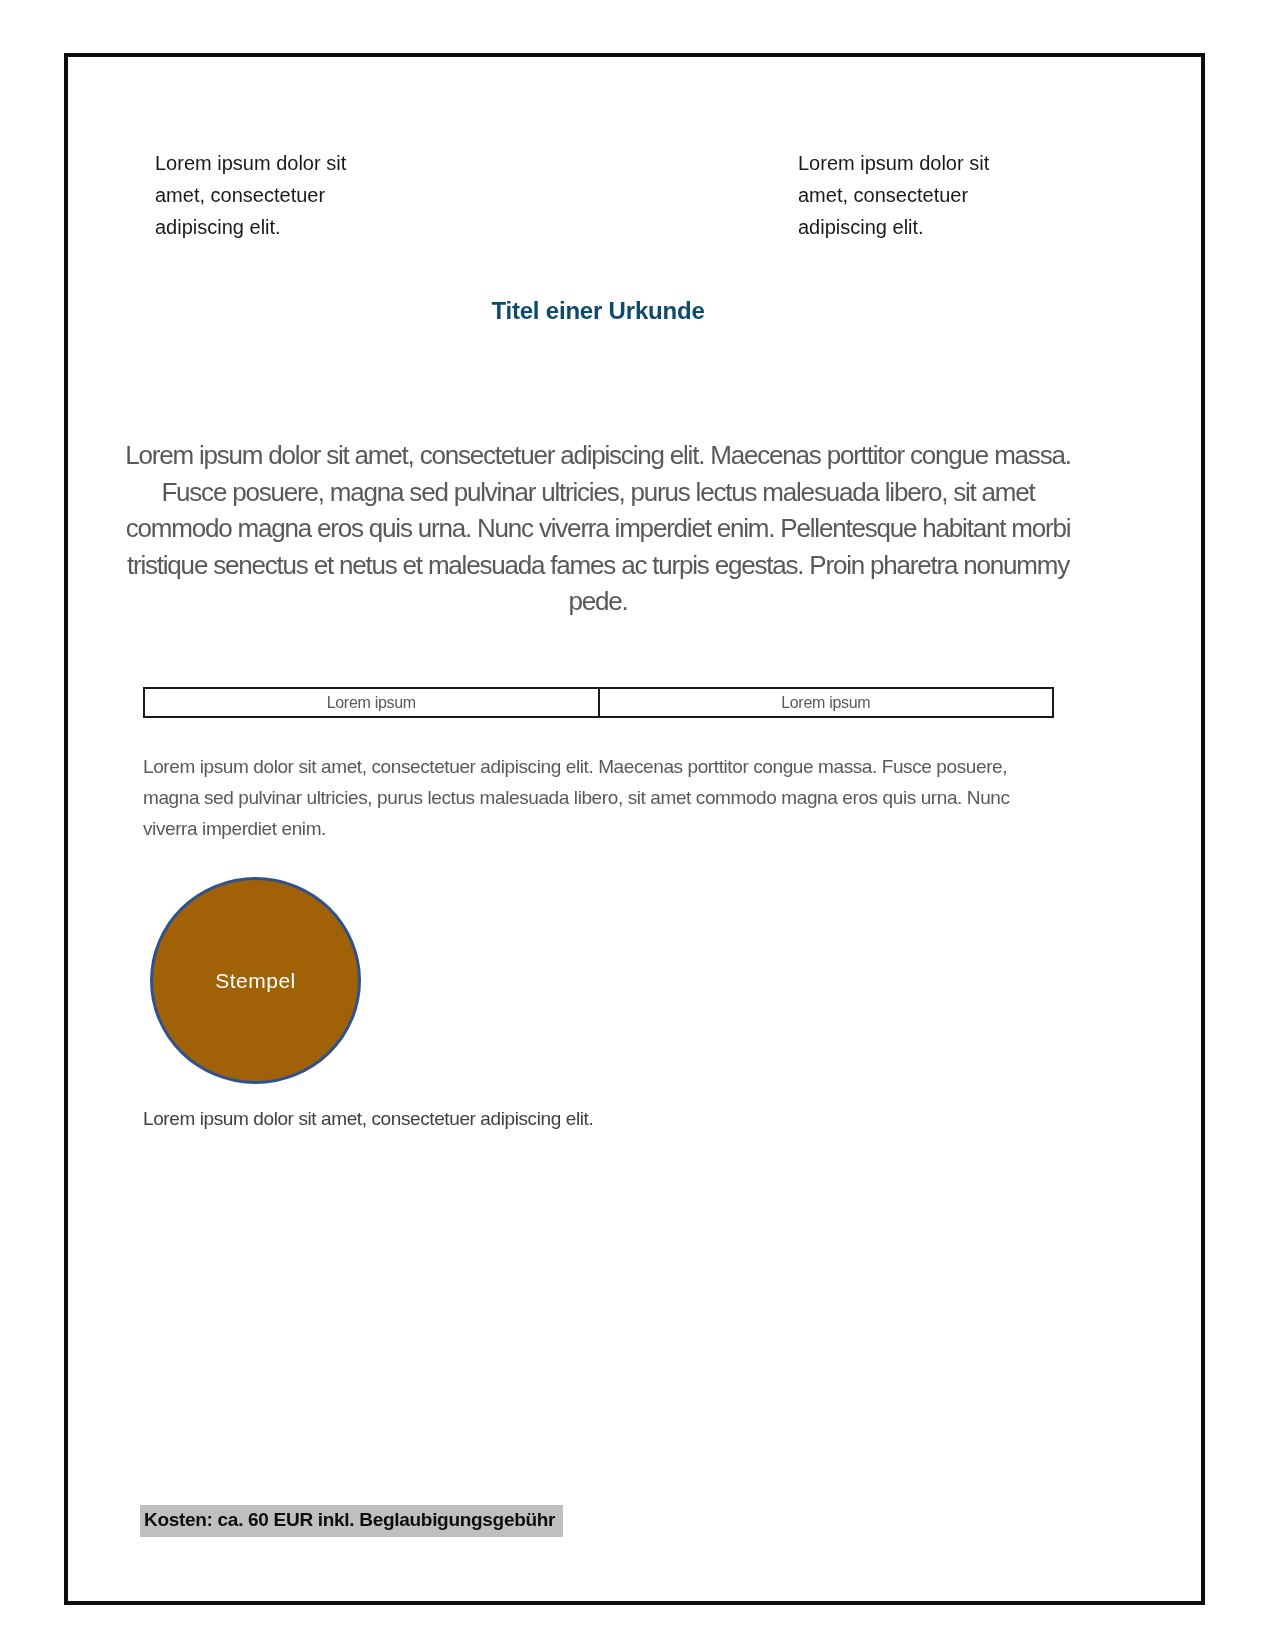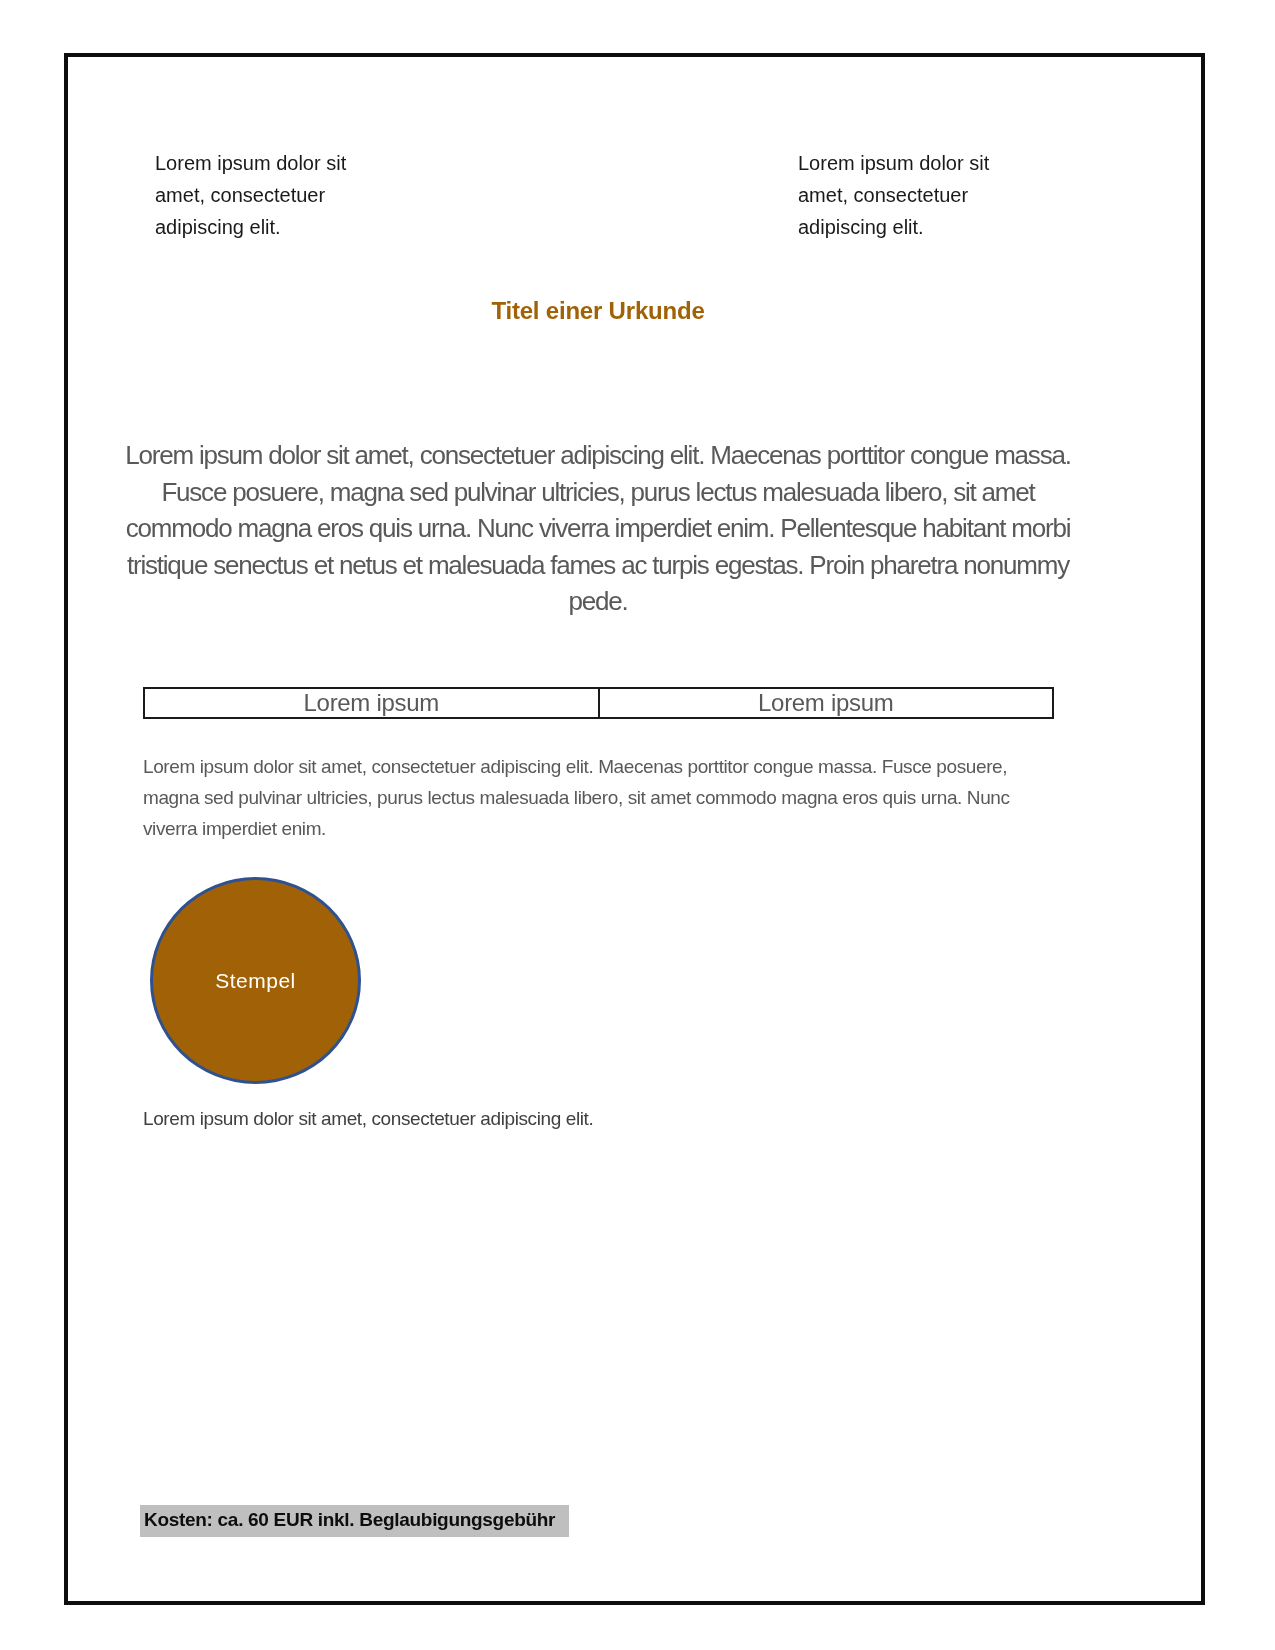--- a/index.html
+++ b/index.html
@@ -36,21 +36,21 @@
   .note-left  { left: 155px; }
   .note-right { left: 798px; }
   .doc-title {
     position: absolute;
     left: 118px;
     top: 297px;
     width: 960px;
     text-align: center;
     font-size: 24px;
     font-weight: bold;
-    color: #a16207;
+    color: #0c4a6e;
     letter-spacing: -0.2px;
   }
   .intro-paragraph {
     position: absolute;
     left: 118px;
     top: 437px;
     width: 960px;
     text-align: center;
     font-size: 26px;
     line-height: 36.5px;
@@ -63,21 +63,21 @@
     top: 687px;
     width: 911px;
     border-collapse: collapse;
     table-layout: fixed;
   }
   .info-table td {
     border: 2px solid #1a1a1a;
     height: 27px;
     text-align: center;
     vertical-align: middle;
-    font-size: 24px;
+    font-size: 16px;
     letter-spacing: -0.3px;
     color: #595959;
     padding: 0;
   }
   .body-paragraph {
     position: absolute;
     left: 143px;
     top: 751px;
     width: 915px;
     font-size: 19px;
@@ -113,21 +113,21 @@
     line-height: 34px;
     letter-spacing: -0.4px;
     color: #404040;
   }
   .cost-note {
     position: absolute;
     left: 140px;
     top: 1505px;
     display: inline-block;
     background: #bfbfbf;
-    padding: 4px 14px 6px 4px;
+    padding: 4px 8px 6px 4px;
     font-size: 19px;
     font-weight: bold;
     letter-spacing: -0.3px;
     color: #0d0d0d;
     white-space: nowrap;
   }
 </style>
 </head>
 <body>
 

